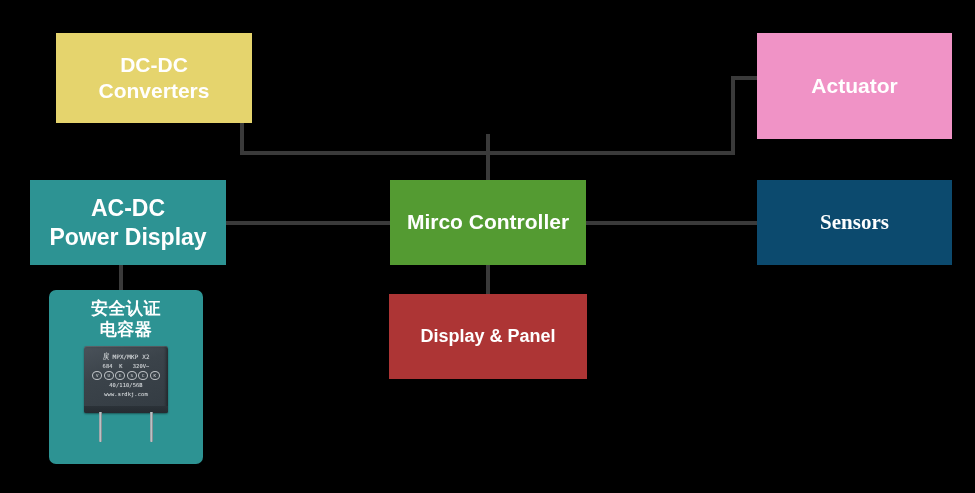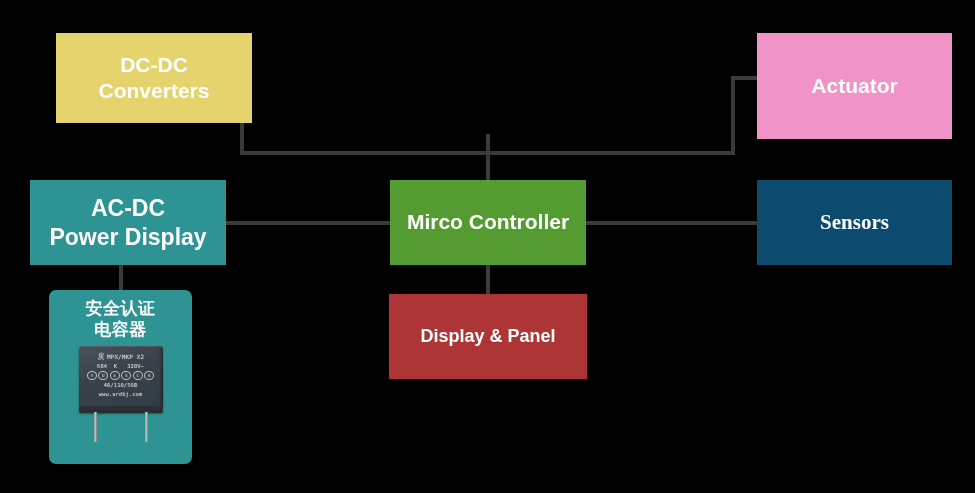--- a/index.html
+++ b/index.html
@@ -48,21 +48,21 @@
   #node-acdc      { left: 22px;  top: 180px; width: 196px; height: 85px;  font-size: 23px; margin-left: 8px; }
   #node-mcu       { left: 390px; top: 180px; width: 196px; height: 85px;  font-size: 21px; }
   #node-sensors   { left: 757px; top: 180px; width: 195px; height: 85px;  font-size: 21px; }
   #node-display   { left: 389px; top: 294px; width: 198px; height: 85px;  font-size: 18px; }
 
   
   #card-capacitor {
     position: absolute;
     left: 49px;
     top: 290px;
-    width: 143px;
+    width: 154px;
     height: 174px;
     border-radius: 7px;
     box-sizing: border-box;
     display: flex;
     flex-direction: column;
     align-items: center;
     padding-top: 9px;
   }
   #card-capacitor .cap-title {
     color: #ffffff;

